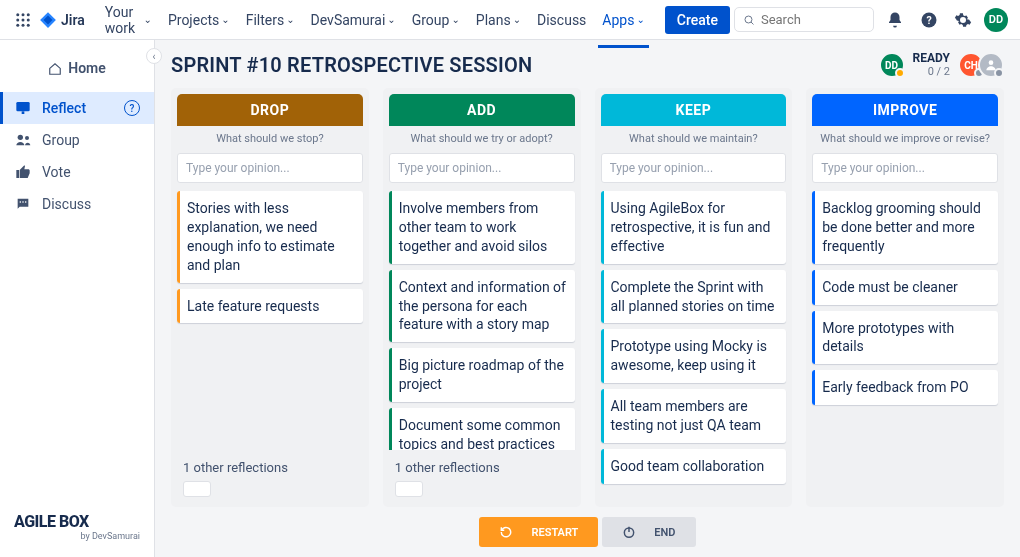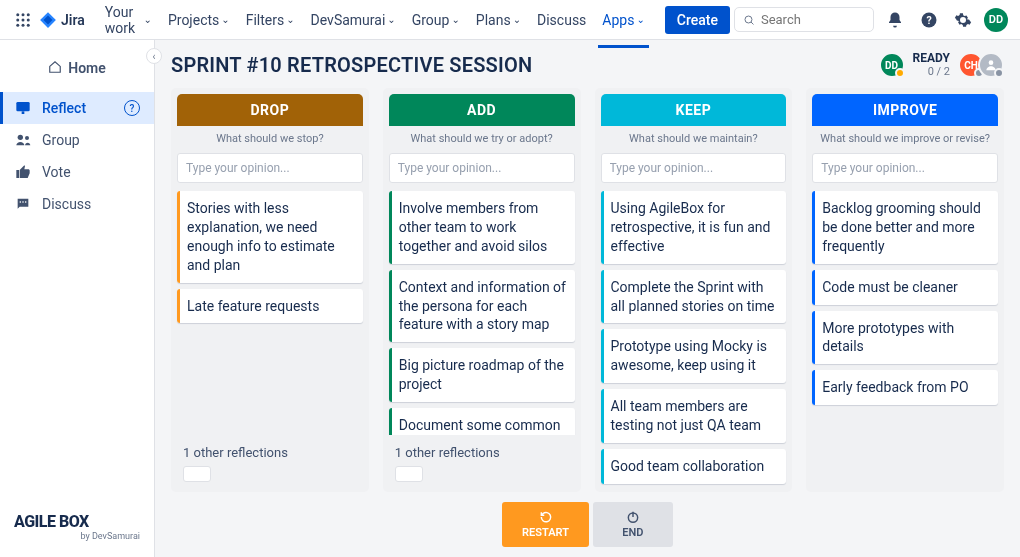--- a/index.html
+++ b/index.html
@@ -18,21 +18,21 @@
 .topnav-right { margin-left: auto; display: flex; align-items: center; gap: 8px; }
 .search-box { background: #fff; border: 1px solid #dfe1e6; border-radius: 5px; padding: 4px 8px; display: flex; align-items: center; gap: 6px; width: 140px; color:#6b778c; }
 .search-box input { border: none; outline: none; width: 100%; font-size: 13px; color: #6b778c; background: transparent; }
 .icon-btn { width: 26px; height: 26px; display: flex; align-items: center; justify-content: center; color: #344563; cursor: pointer; border-radius: 50%; }
 .avatar { width: 24px; height: 24px; border-radius: 50%; background: #00875a; color: #fff; display: flex; align-items: center; justify-content: center; font-size: 11px; font-weight: 600; }
 
 
 .main { display: flex; height: calc(100% - 40px); }
 .sidebar { width: 155px; border-right: 1px solid #dfe1e6; display: flex; flex-direction: column; padding-top: 12px; position: relative; }
 .collapse-handle { position: absolute; right: -8px; top: 8px; width: 16px; height: 16px; border: 1px solid #dfe1e6; background: #fff; border-radius: 50%; display: flex; align-items: center; justify-content: center; font-size: 10px; color: #6b778c; cursor: pointer; }
-.side-home { display: flex; align-items: flex-start; justify-content: center; gap: 6px; font-weight: 600; color: #42526e; font-size: 14px; padding: 8px 0 16px; cursor: pointer; }
+.side-home { display: flex; align-items: flex-end; justify-content: center; gap: 6px; font-weight: 600; color: #42526e; font-size: 14px; padding: 8px 0 16px; cursor: pointer; }
 .side-item { display: flex; align-items: center; gap: 10px; padding: 8px 14px; color: #42526e; font-size: 14px; cursor: pointer; position: relative; }
 .side-item.active { background: #deebff; color: #0052cc; font-weight: 500; }
 .side-item.active::before { content: ''; position: absolute; left: 0; top: 0; bottom: 0; width: 3px; background: #0052cc; }
 .side-item .icn { width: 18px; display: flex; justify-content: center; }
 .side-help { margin-left: auto; width: 16px; height: 16px; border: 1.5px solid #0052cc; border-radius: 50%; display: flex; align-items: center; justify-content: center; font-size: 10px; color: #0052cc; }
 .sidebar-footer { margin-top: auto; padding: 12px 14px 16px; }
 .agilebox-logo { font-weight: 800; font-size: 16px; letter-spacing: -0.5px; color: #172b4d; }
 .agilebox-sub { font-size: 9px; color: #6b778c; text-align: right; }
 
 
@@ -57,21 +57,21 @@
 .col-input input { width: 100%; border: 1px solid #dfe1e6; border-radius: 3px; padding: 7px 8px; font-size: 12px; outline: none; background: #fff; }
 .col-input input::placeholder { color: #97a0af; }
 .cards { padding: 0 6px; display: flex; flex-direction: column; gap: 6px; overflow-y: auto; flex: 1; }
 .card { background: #fff; border-radius: 3px; padding: 8px 8px 8px 10px; font-size: 14px; line-height: 1.35; color: #172b4d; position: relative; box-shadow: 0 1px 1px rgba(9,30,66,0.15); cursor: pointer; }
 .card::before { content: ''; position: absolute; left: 0; top: 0; bottom: 0; width: 3px; border-radius: 3px 0 0 3px; }
 .other-refl { padding: 10px 12px 6px; font-size: 13px; color: #42526e; }
 .blank-toggle { margin: 0 12px 10px; width: 28px; height: 16px; background: #fff; border: 1px solid #dfe1e6; border-radius: 3px; }
 
 
 .footer-btns { display: flex; justify-content: center; gap: 0; margin-top: 10px; }
-.fbtn { border: none; padding: 8px 20px; font-size: 11px; font-weight: 600; cursor: pointer; display: flex; flex-direction: column; align-items: center; gap: 2px; min-width: 80px; border-radius: 3px; }
+.fbtn { border: none; padding: 8px 20px; font-size: 11px; font-weight: 600; cursor: pointer; display: flex; flex-direction: row; align-items: center; gap: 18px; min-width: 80px; border-radius: 3px; }
 .fbtn.restart { background: #ff991f; color: #fff; margin-right: 4px; }
 .fbtn.end { background: #dfe1e6; color: #42526e; }
 .fbtn svg { width: 14px; height: 14px; }
 
 
 .col-drop .col-head { background: #a16207; }
 .col-drop .card::before { background: #ff991f; }
 .col-add .col-head { background: #00875a; }
 .col-add .card::before { background: #00875a; }
 .col-keep .col-head { background: #00b8d9; }

